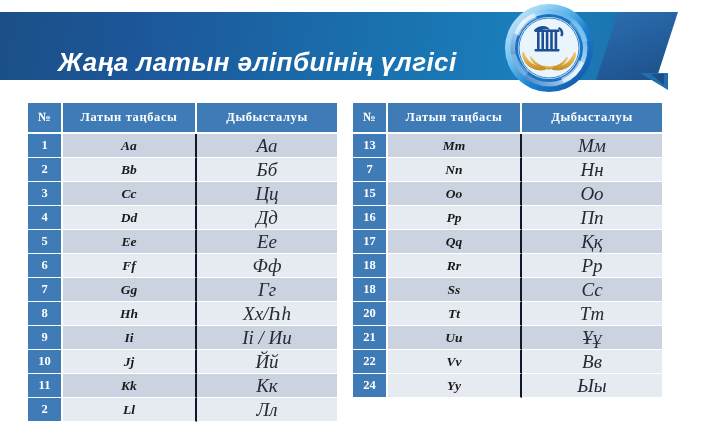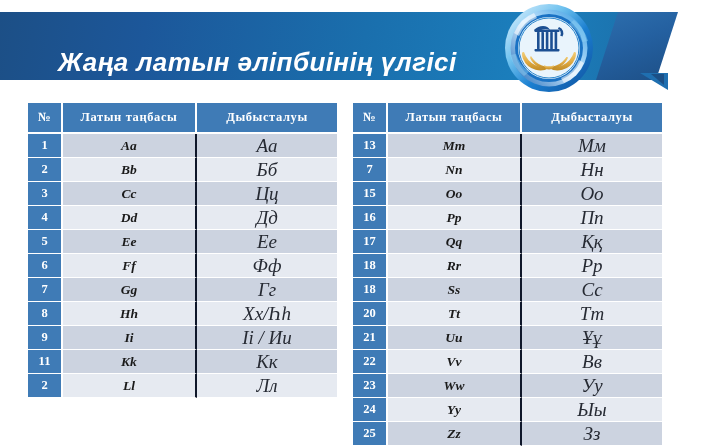--- a/index.html
+++ b/index.html
@@ -270,20 +270,25 @@
         <tr class="row-even">
           <td class="cell-num">8</td>
           <td class="cell-lat">Hh</td>
           <td class="cell-snd">Хх/Һһ</td>
         </tr>
         <tr class="row-odd">
           <td class="cell-num">9</td>
           <td class="cell-lat">Ii</td>
           <td class="cell-snd">Іі / Ии</td>
         </tr>
+        <tr class="row-even">
+          <td class="cell-num">10</td>
+          <td class="cell-lat">Jj</td>
+          <td class="cell-snd">Йй</td>
+        </tr>
         <tr class="row-odd">
           <td class="cell-num">11</td>
           <td class="cell-lat">Kk</td>
           <td class="cell-snd">Кк</td>
         </tr>
         <tr class="row-even">
           <td class="cell-num">2</td>
           <td class="cell-lat">Ll</td>
           <td class="cell-snd">Лл</td>
         </tr>
@@ -347,31 +352,21 @@
         <tr class="row-odd">
           <td class="cell-num">21</td>
           <td class="cell-lat">Uu</td>
           <td class="cell-snd">Ұұ</td>
         </tr>
         <tr class="row-even">
           <td class="cell-num">22</td>
           <td class="cell-lat">Vv</td>
           <td class="cell-snd">Вв</td>
         </tr>
-        <tr class="row-odd">
-          <td class="cell-num">23</td>
-          <td class="cell-lat">Ww</td>
-          <td class="cell-snd">Уу</td>
-        </tr>
         <tr class="row-even">
           <td class="cell-num">24</td>
           <td class="cell-lat">Yy</td>
           <td class="cell-snd">Ыы</td>
         </tr>
-        <tr class="row-odd">
-          <td class="cell-num">25</td>
-          <td class="cell-lat">Zz</td>
-          <td class="cell-snd">Зз</td>
-        </tr>
       </tbody>
   </table>
 
 </div>
 
 </body></html>

